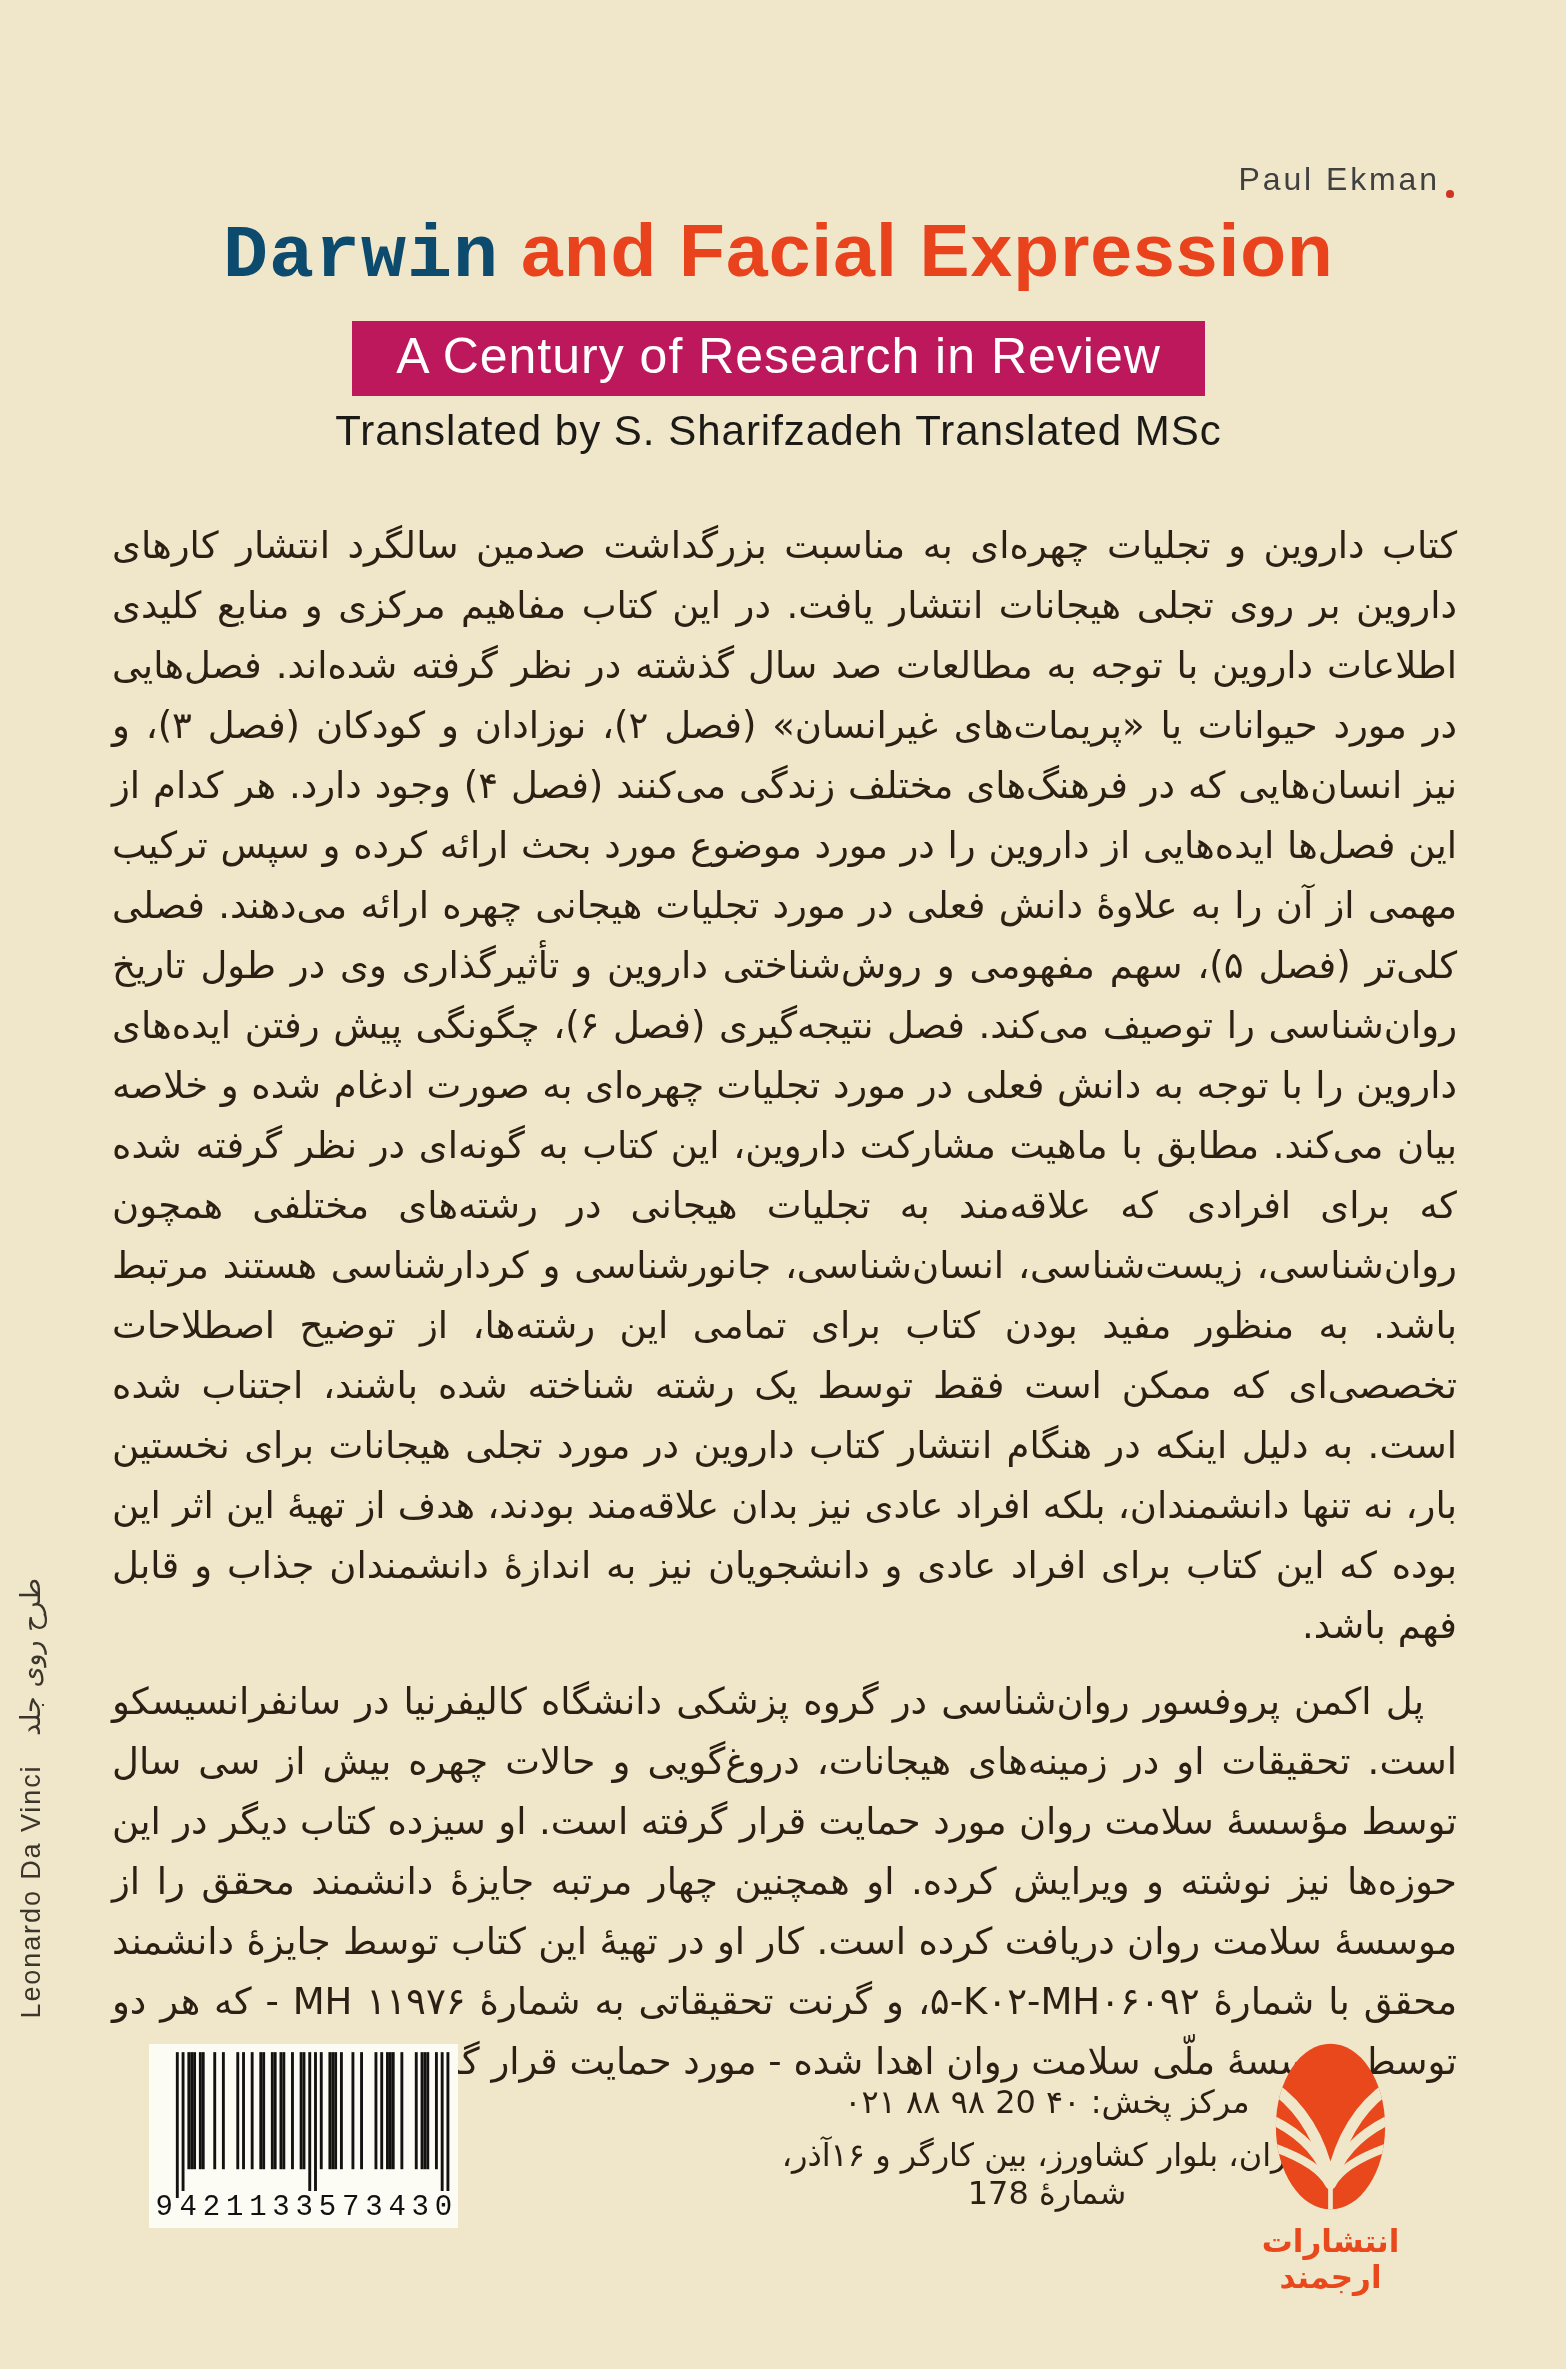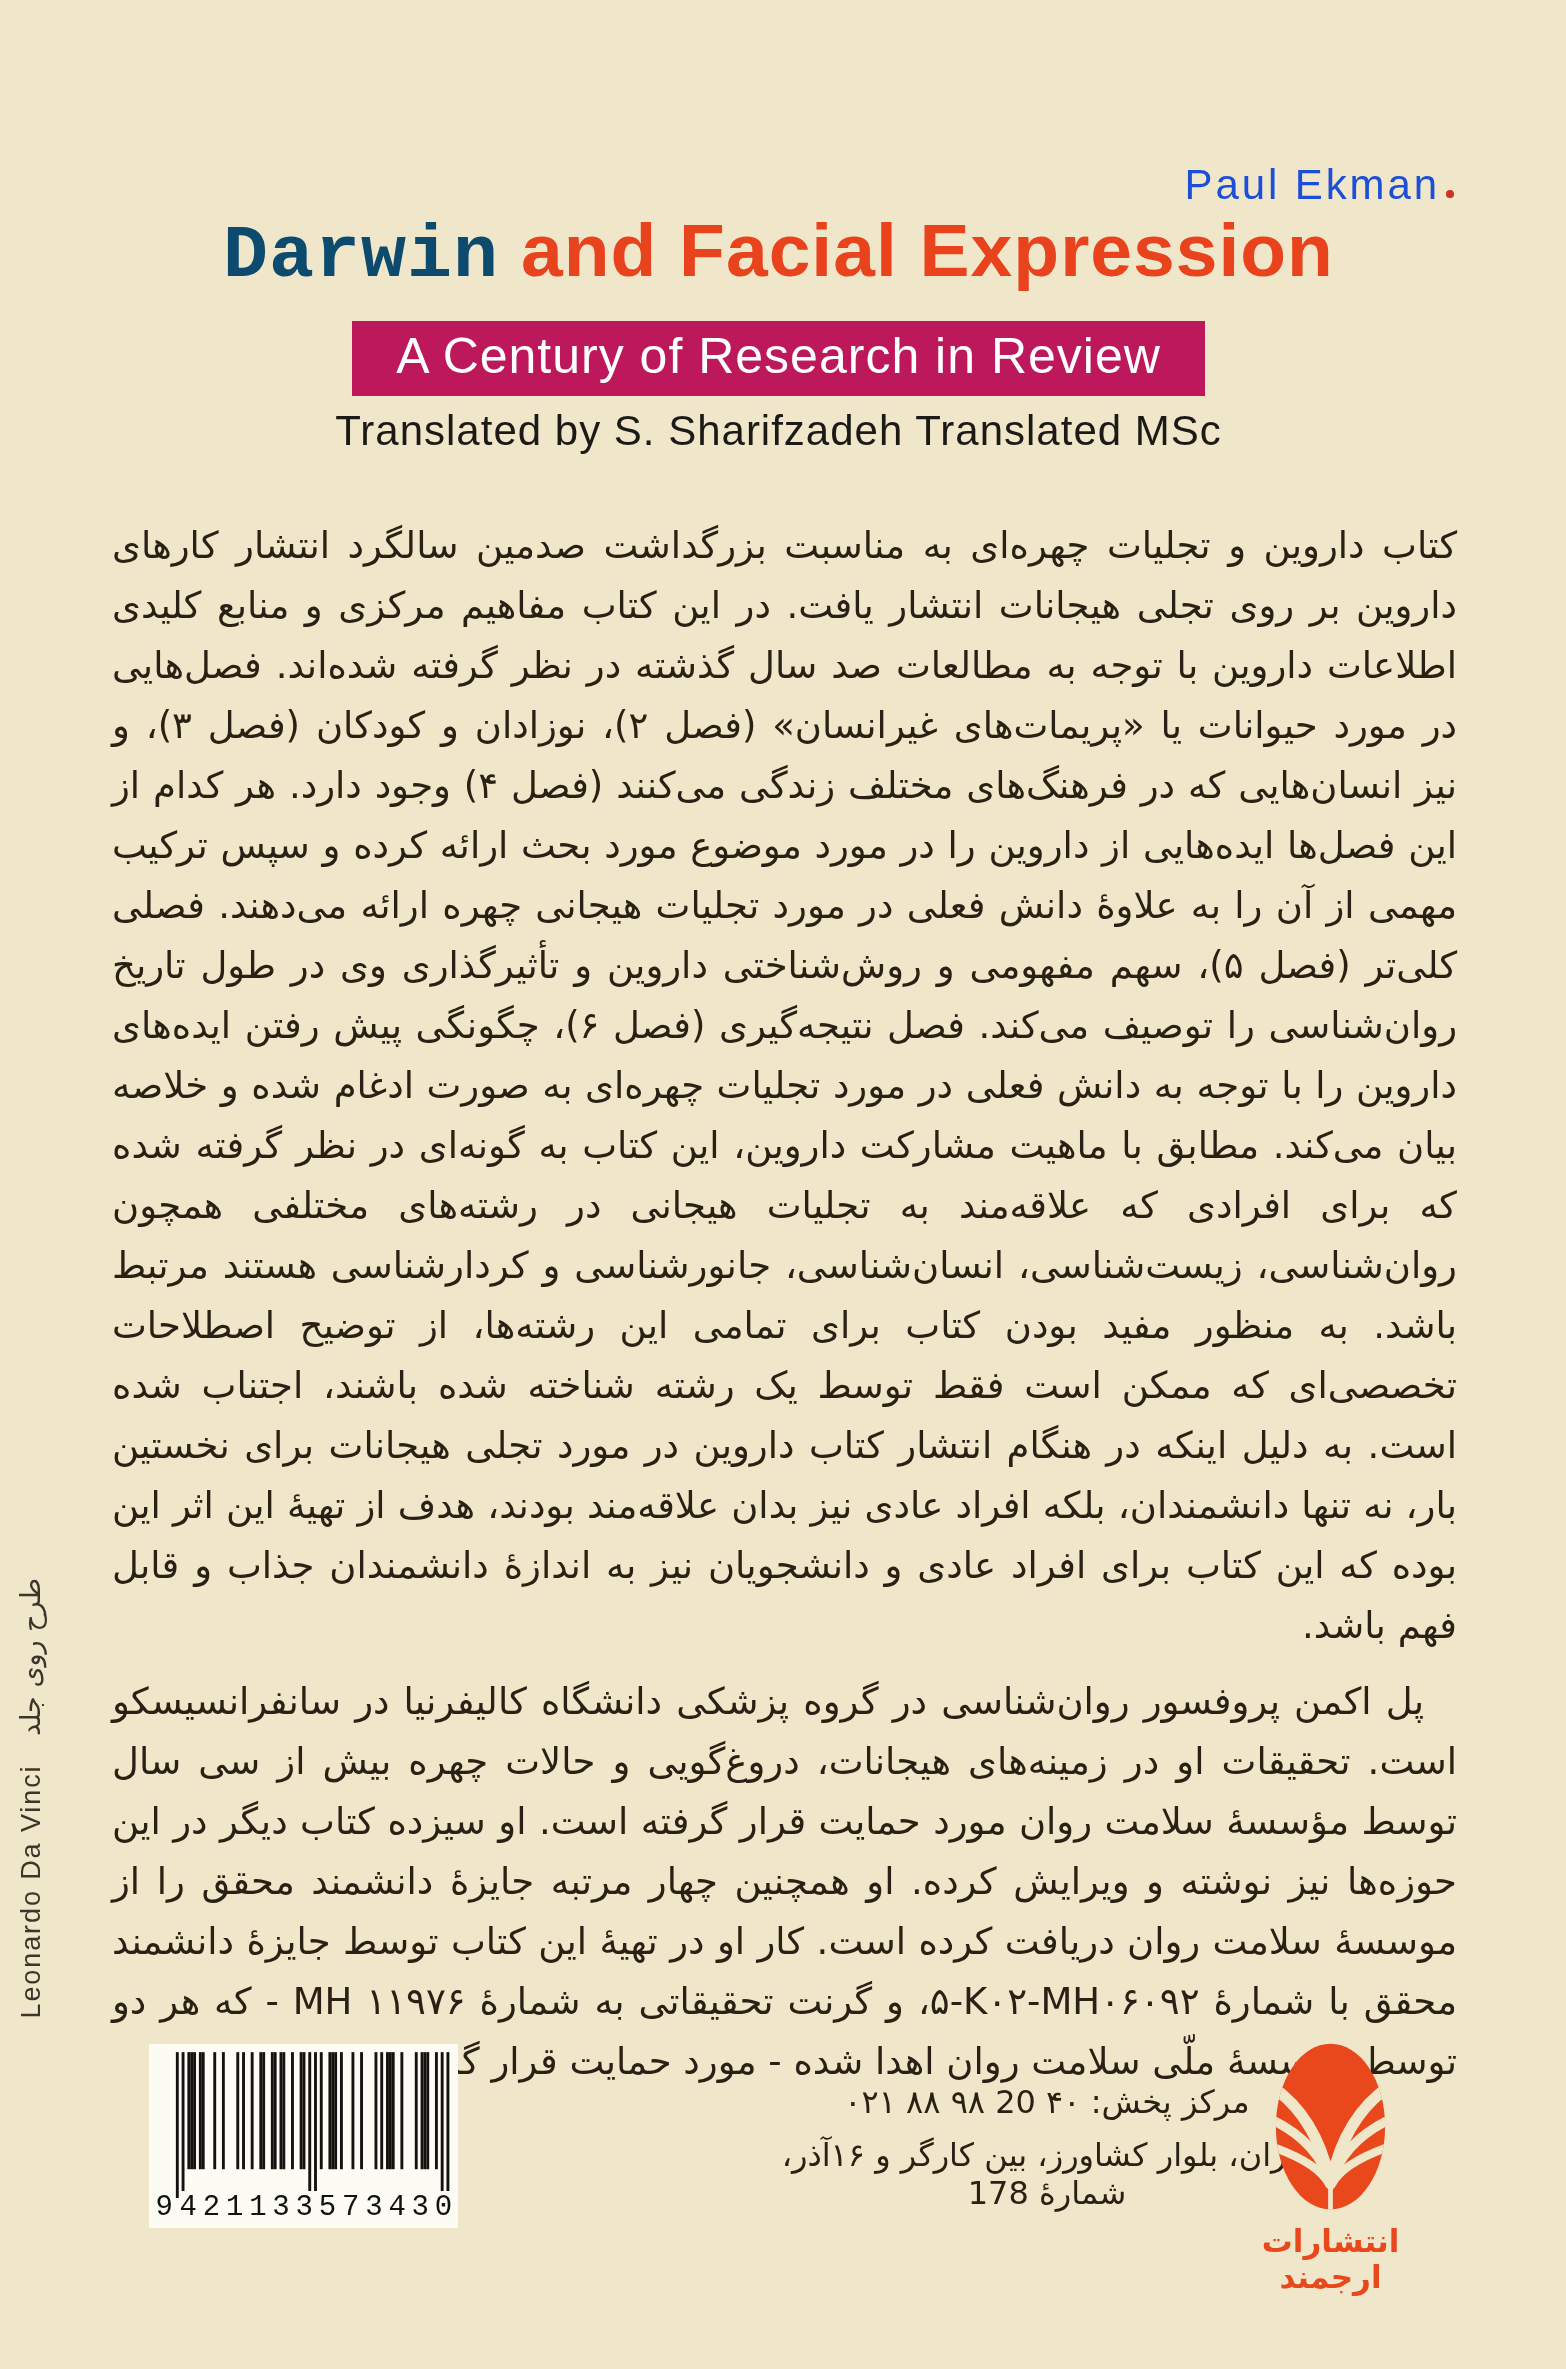--- a/index.html
+++ b/index.html
@@ -4,21 +4,21 @@
 <style>
   html,body{margin:0;padding:0;}
   body{background:#d8d0b4;font-family:"Liberation Sans",sans-serif;}
   .page{
     position:relative;width:1567px;height:2369px;margin:0 auto;
     background:#f0e7ca;overflow:hidden;
   }
   
   .author{
     position:absolute;top:161px;right:127px;
-    font-size:42px;letter-spacing:2.9px;color:#1d4ed8;margin-left:44px;
+    font-size:32px;letter-spacing:2.9px;color:#404040;margin-left:44px;
   }
   .author-dot{
     position:absolute;top:190px;right:113px;width:7.7px;height:7.7px;
     border-radius:50%;background:#cf3420;
   }
   .title-wrap{position:absolute;left:106px;top:213px;width:1345px;text-align:center;}
   .title{
     font-size:75px;font-weight:bold;letter-spacing:1px;line-height:1;
     white-space:nowrap;
   }

